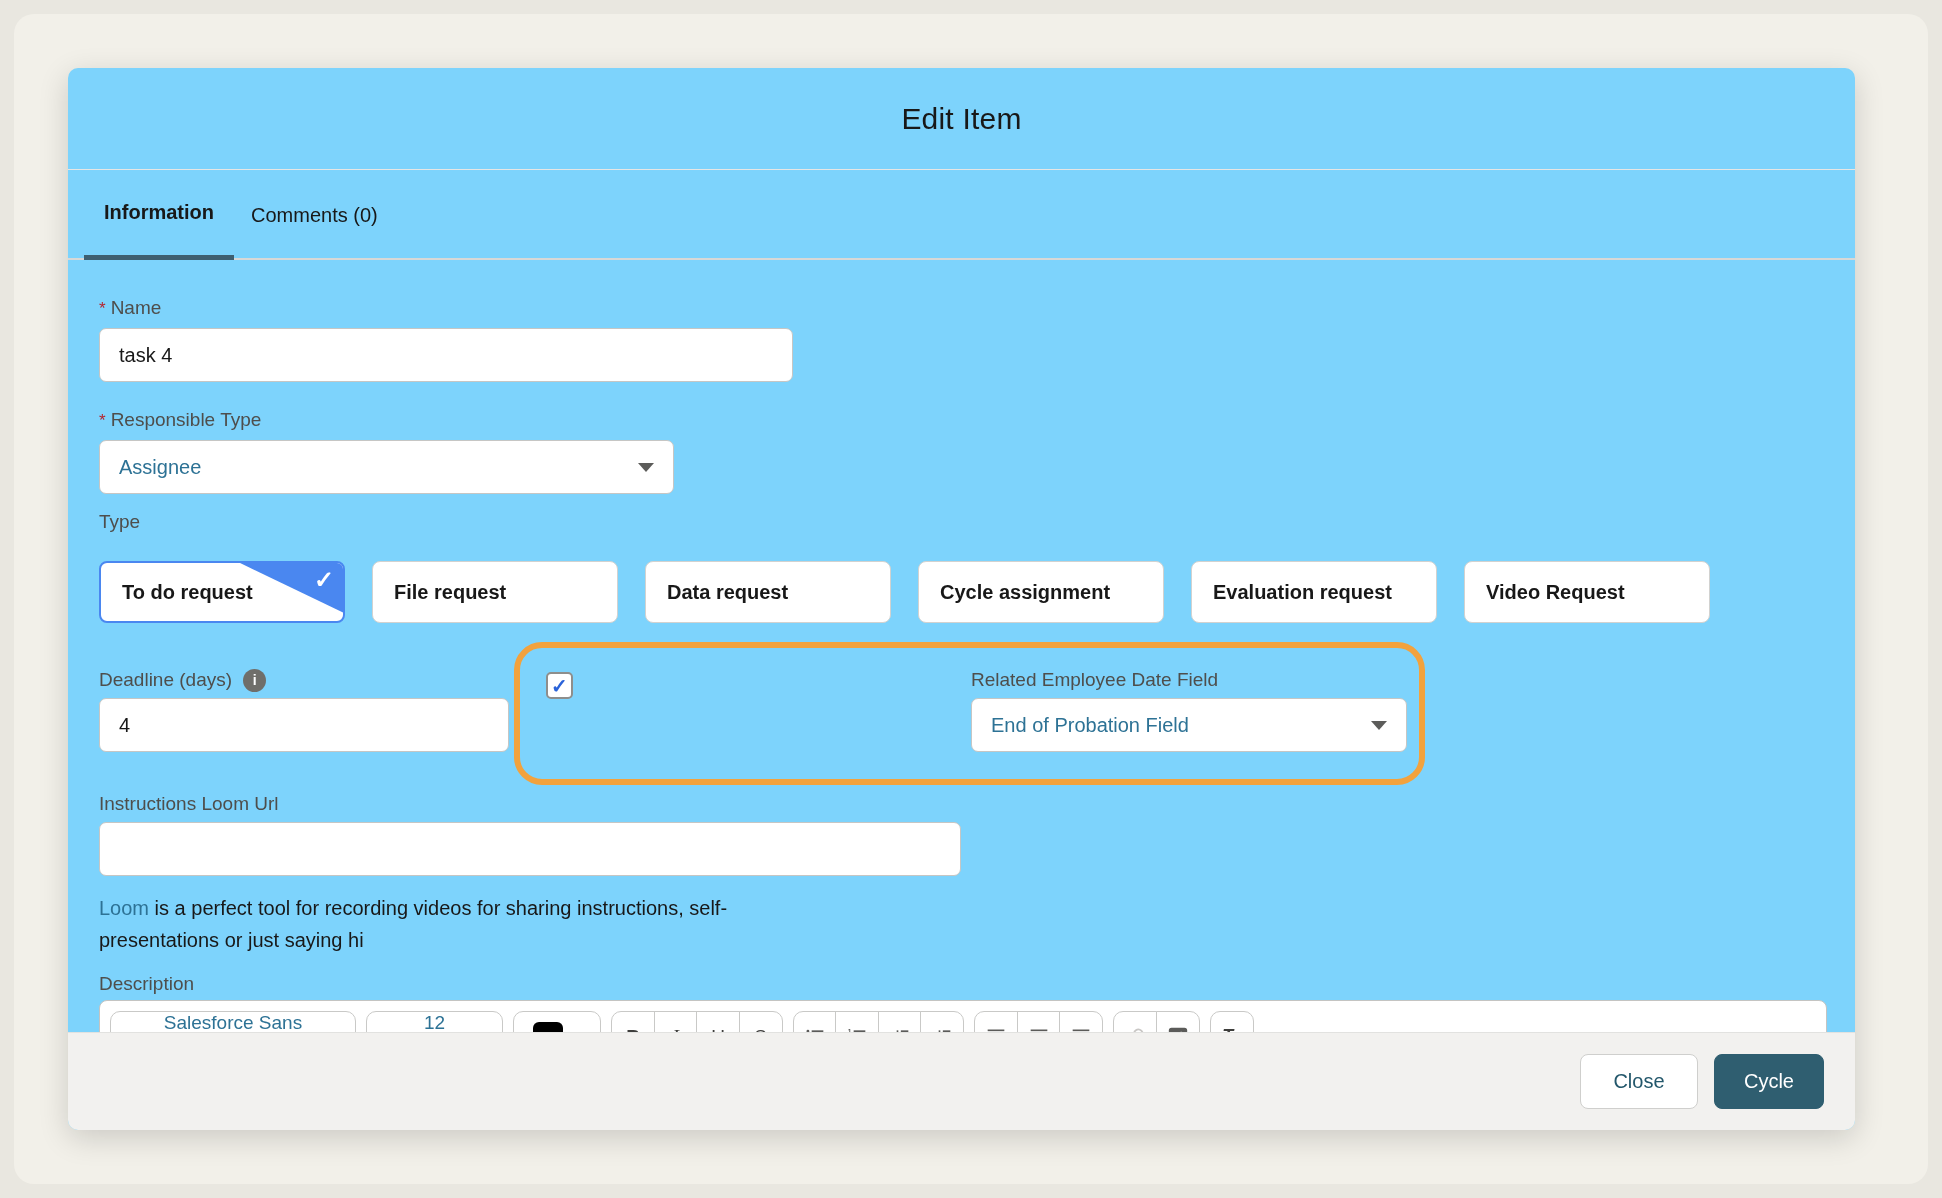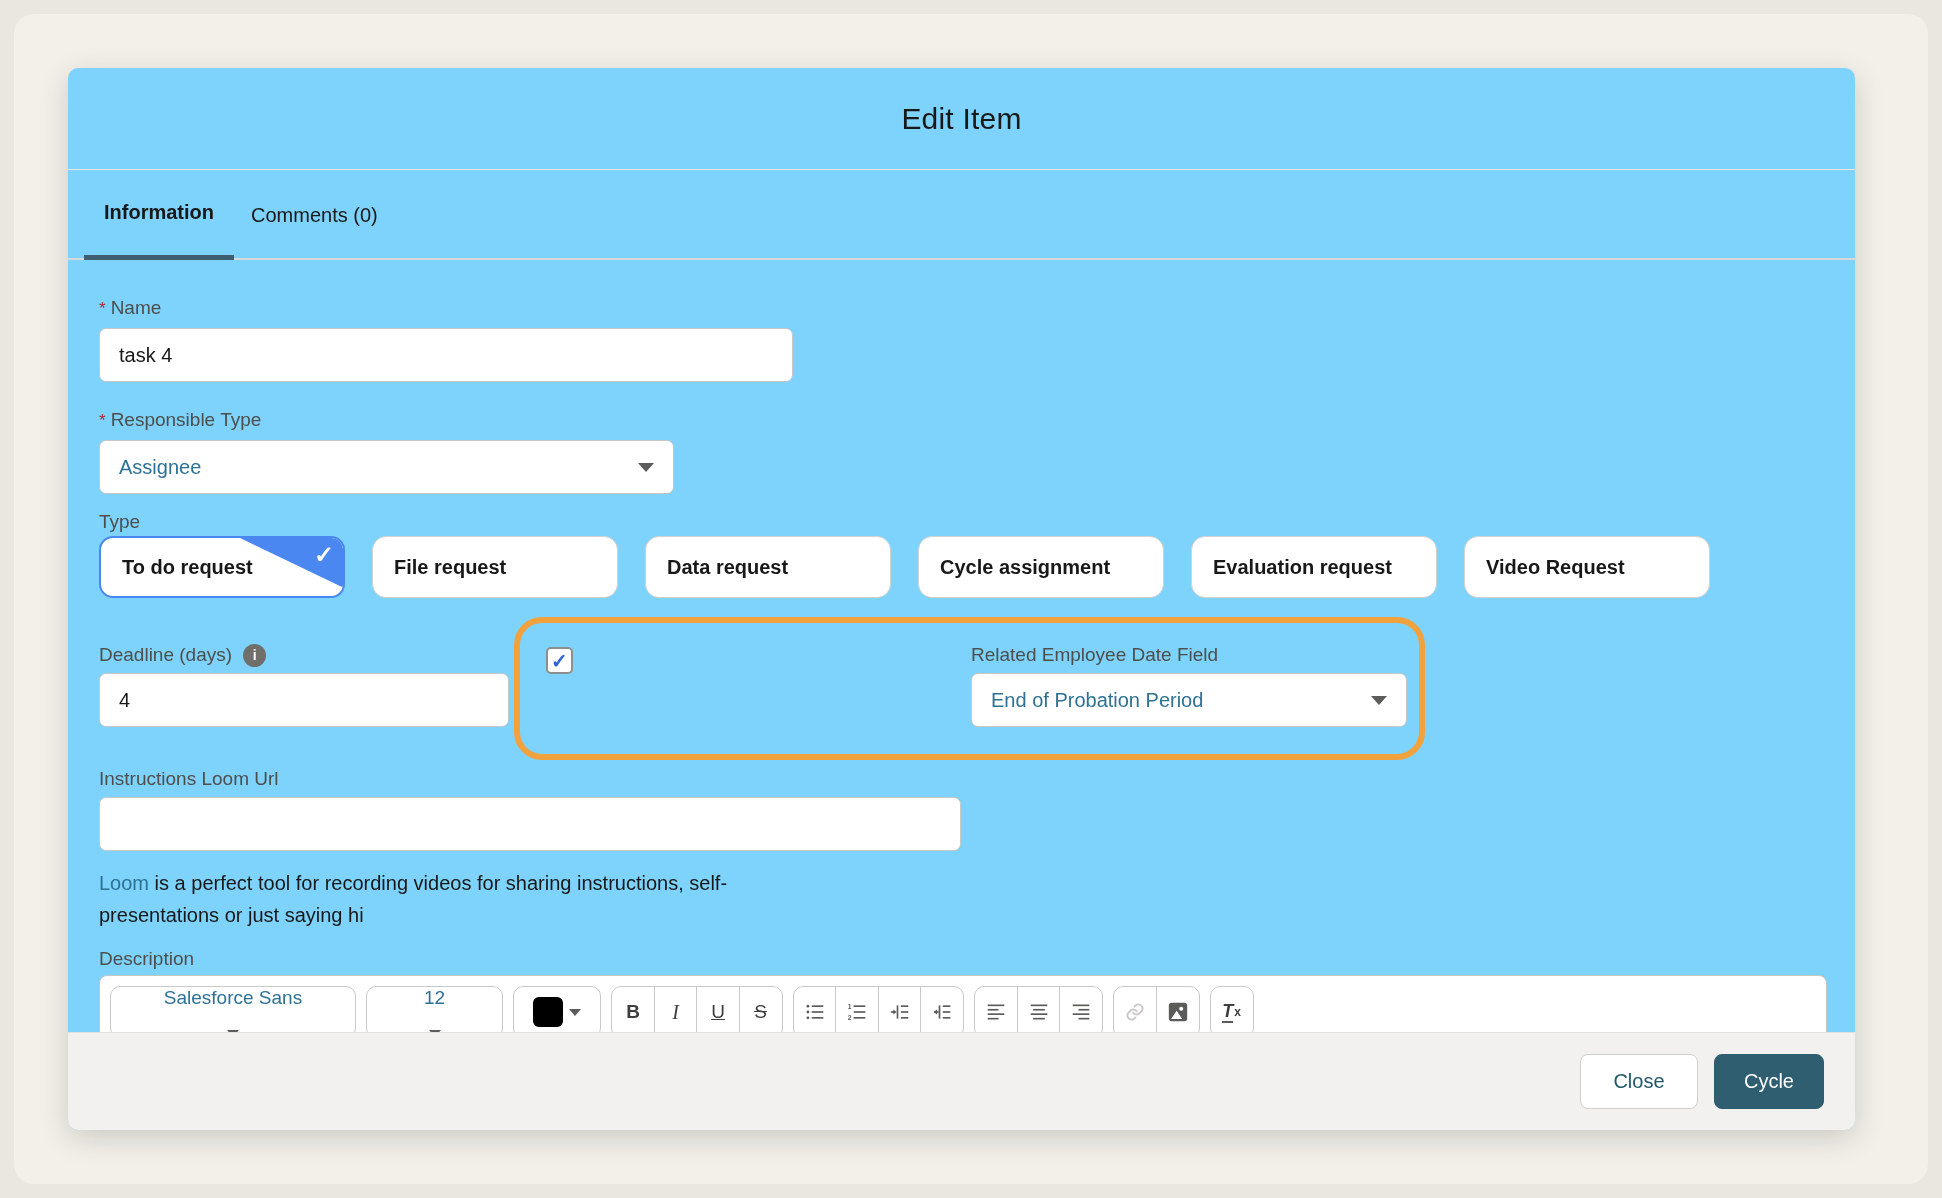--- a/index.html
+++ b/index.html
@@ -19,21 +19,21 @@
   .text-input { display:block; height:54px; border:1.5px solid #c6c6c4; border-radius:7px; padding:0 19px; font-size:20px; color:#181818; font-family:"Liberation Sans", sans-serif; background:#fff; outline:none; }
   .name-input { width:694px; margin-top:8px; }
   .select { height:54px; border:1.5px solid #c6c6c4; border-radius:7px; background:#fff; display:flex; align-items:center; justify-content:space-between; padding:0 19px; cursor:pointer; }
   .select-value { font-size:20px; color:#2d7295; }
   .caret { width:0; height:0; border-left:8px solid transparent; border-right:8px solid transparent; border-top:9px solid #5c5c5a; }
   .caret.small { border-left-width:6px; border-right-width:6px; border-top-width:7px; }
   .resp-select { width:575px; margin-top:8px; }
   .mt26 { margin-top:26px; }
   .mt16 { margin-top:16px; }
   .type-row { margin-top:2px; display:flex; gap:27px; }
-  .type-btn { width:246px; height:62px; background:#fff; border:1.5px solid #d2d2d0; border-radius:14px; font-size:20px; font-weight:700; color:#181818; text-align:left; padding-left:21px; font-family:"Liberation Sans", sans-serif; cursor:pointer; position:relative; }
+  .type-btn { width:246px; height:62px; background:#fff; border:1.5px solid #d2d2d0; border-radius:8px; font-size:20px; font-weight:700; color:#181818; text-align:left; padding-left:21px; font-family:"Liberation Sans", sans-serif; cursor:pointer; position:relative;margin-top:25px; }
   .type-btn.selected { border:2.5px solid #4a87f0; overflow:hidden; }
   .wedge { position:absolute; top:-1px; right:-1px; width:106px; height:51px; background:#4a87f0; clip-path:polygon(0 0, 100% 0, 100% 100%); border-top-right-radius:5px; }
   .wedge-check { position:absolute; top:3px; right:9px; color:#ffffff; font-size:24px; font-weight:700; }
   .deadline-section { position:relative; margin-top:14px; height:155px; }
   .orange-highlight { position:absolute; left:415px; top:5px; width:911px; height:143px; border:6px solid #f2a23d; border-radius:28px; pointer-events:none; z-index:3; }
   .deadline-col { position:absolute; left:0; top:31px; }
   .deadline-input { width:410px; margin-top:6px; }
   .info-icon { display:inline-flex; align-items:center; justify-content:center; width:23px; height:23px; border-radius:50%; background:#6f6e6a; color:#fff; font-size:14px; font-weight:700; margin-left:11px; cursor:pointer; }
   .relate-col { position:absolute; left:447px; top:30px; width:312px; }
   .relate-label { font-size:19px; color:#4e4e4c; line-height:31px; }
@@ -130,21 +130,21 @@
 
       <div class="relate-col">
         <div class="checkbox">
           <span class="check">✓</span>
         </div>
       </div>
 
       <div class="related-col">
         <div class="field-label">Related Employee Date Field</div>
         <div class="select related-select">
-          <span class="select-value">End of Probation Period</span>
+          <span class="select-value">End of Probation Field</span>
           <span class="caret"></span>
         </div>
       </div>
     </div>
 
     <div class="field-label">Instructions Loom Url</div>
     <input class="text-input instr-input" type="text" value="" style="">
 
     <div class="loom-hint">
       <span class="loom-link">Loom</span><span> is a perfect tool for recording videos for sharing instructions, self-presentations or just saying hi</span>

